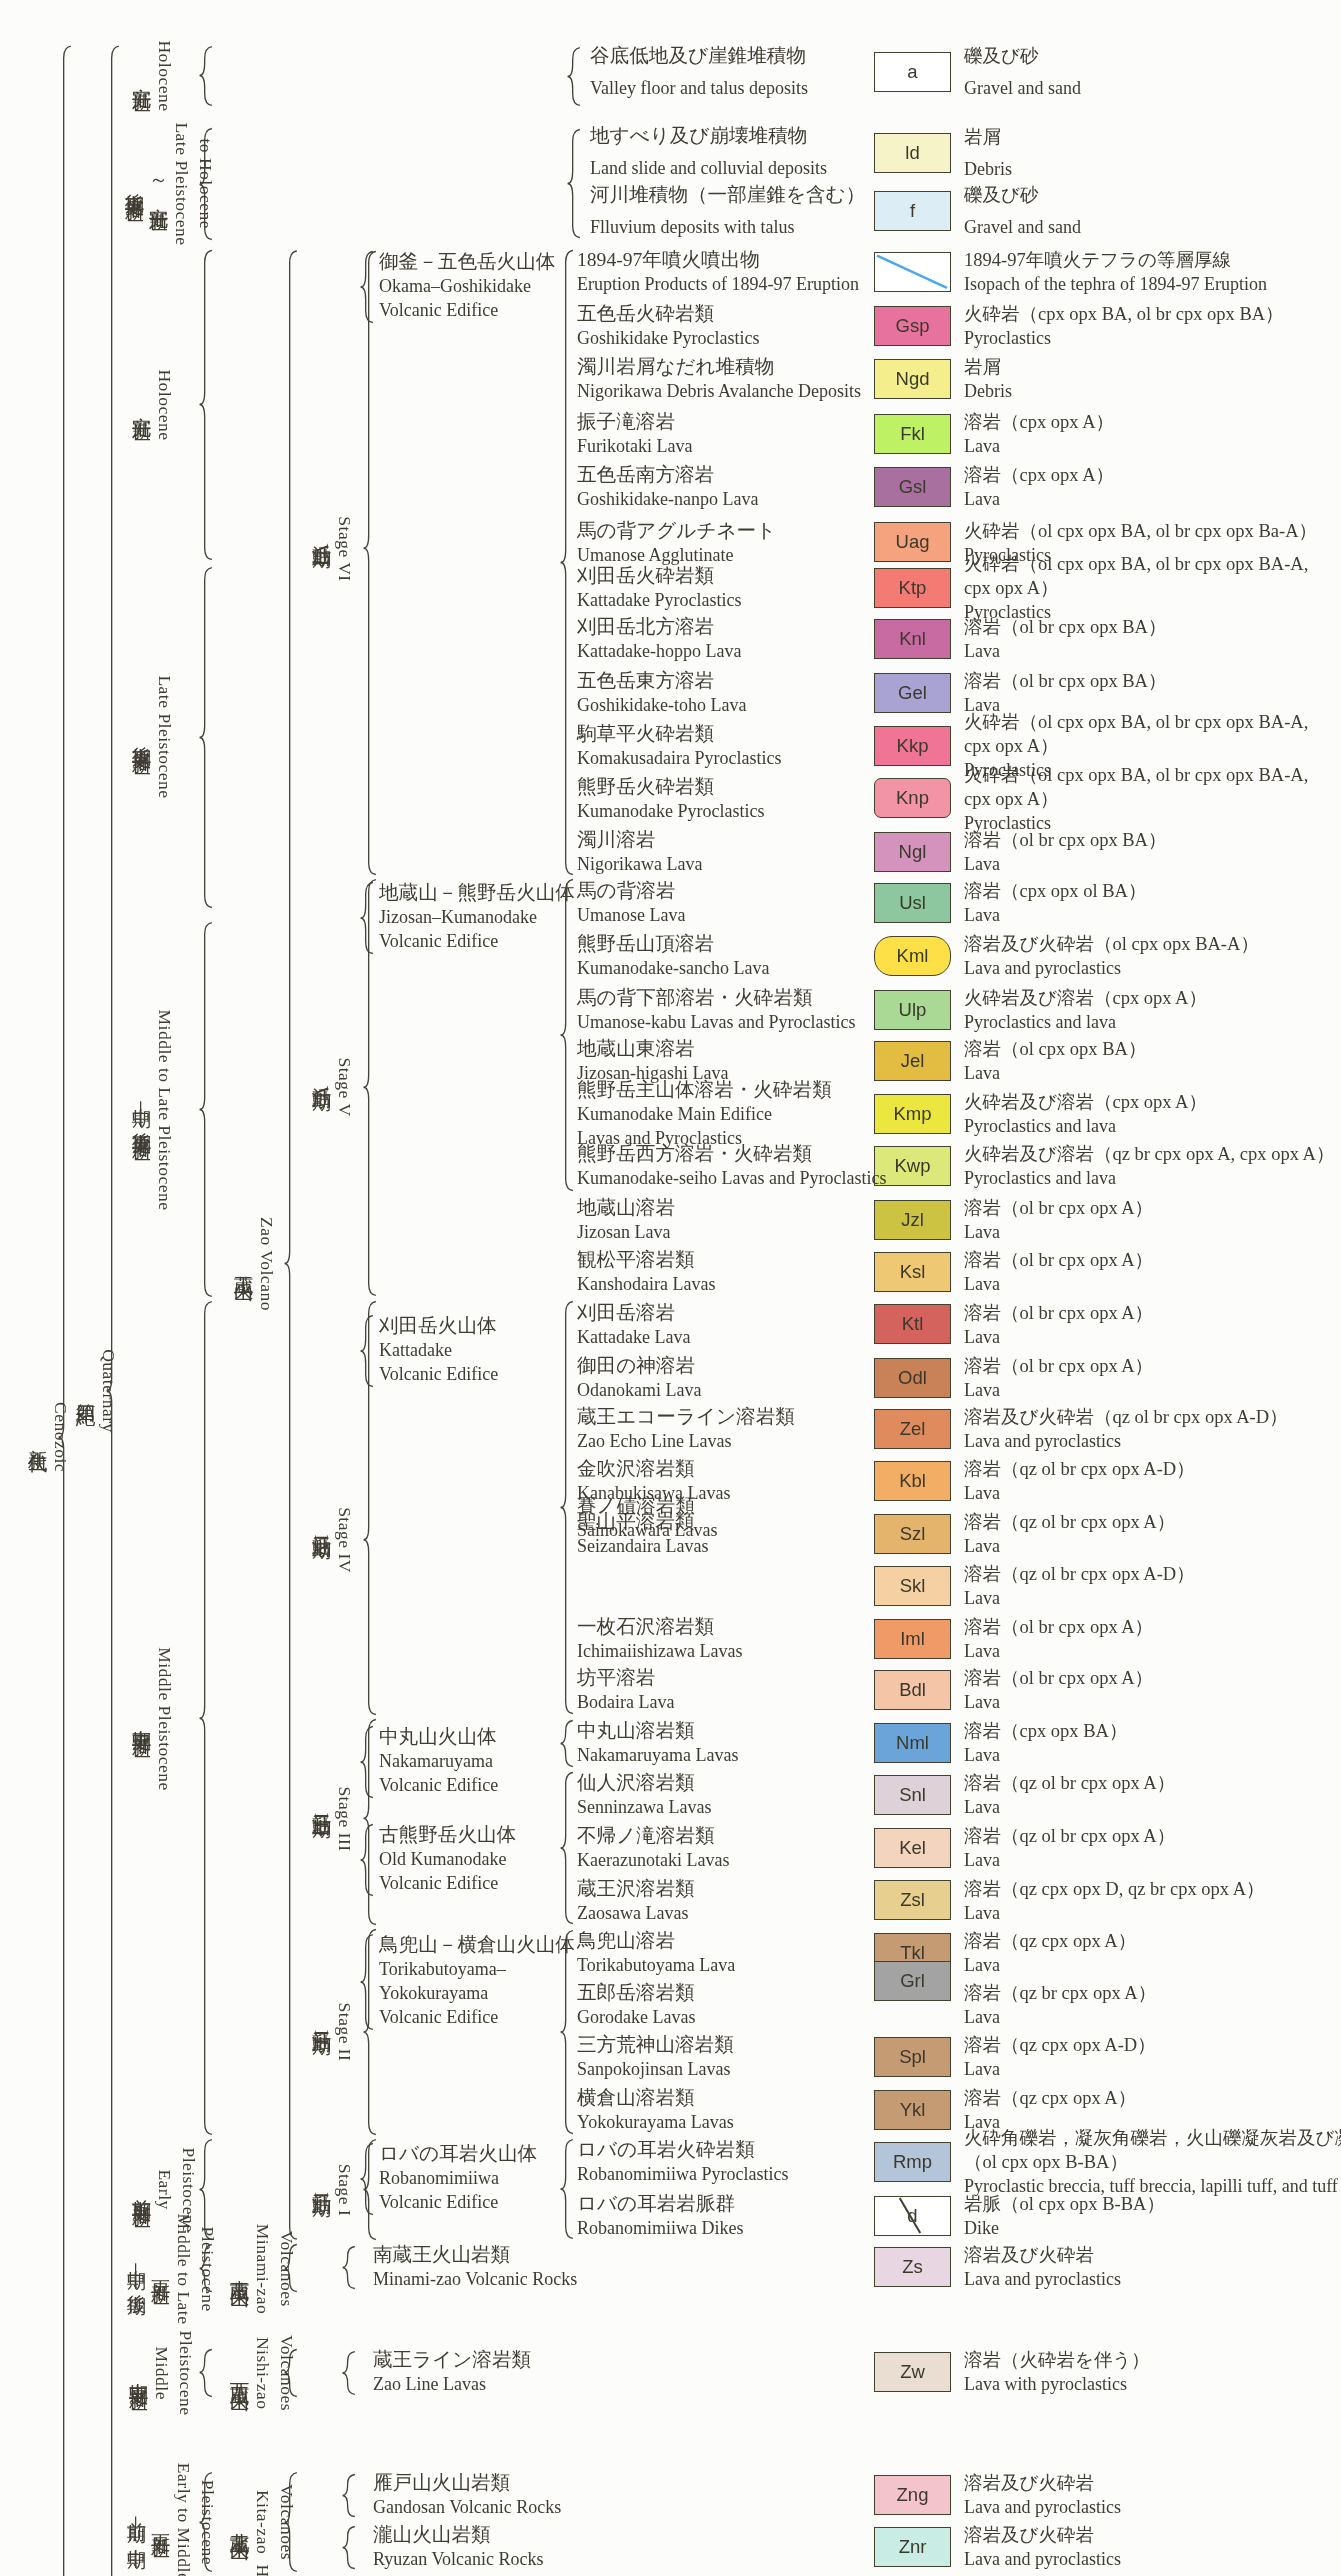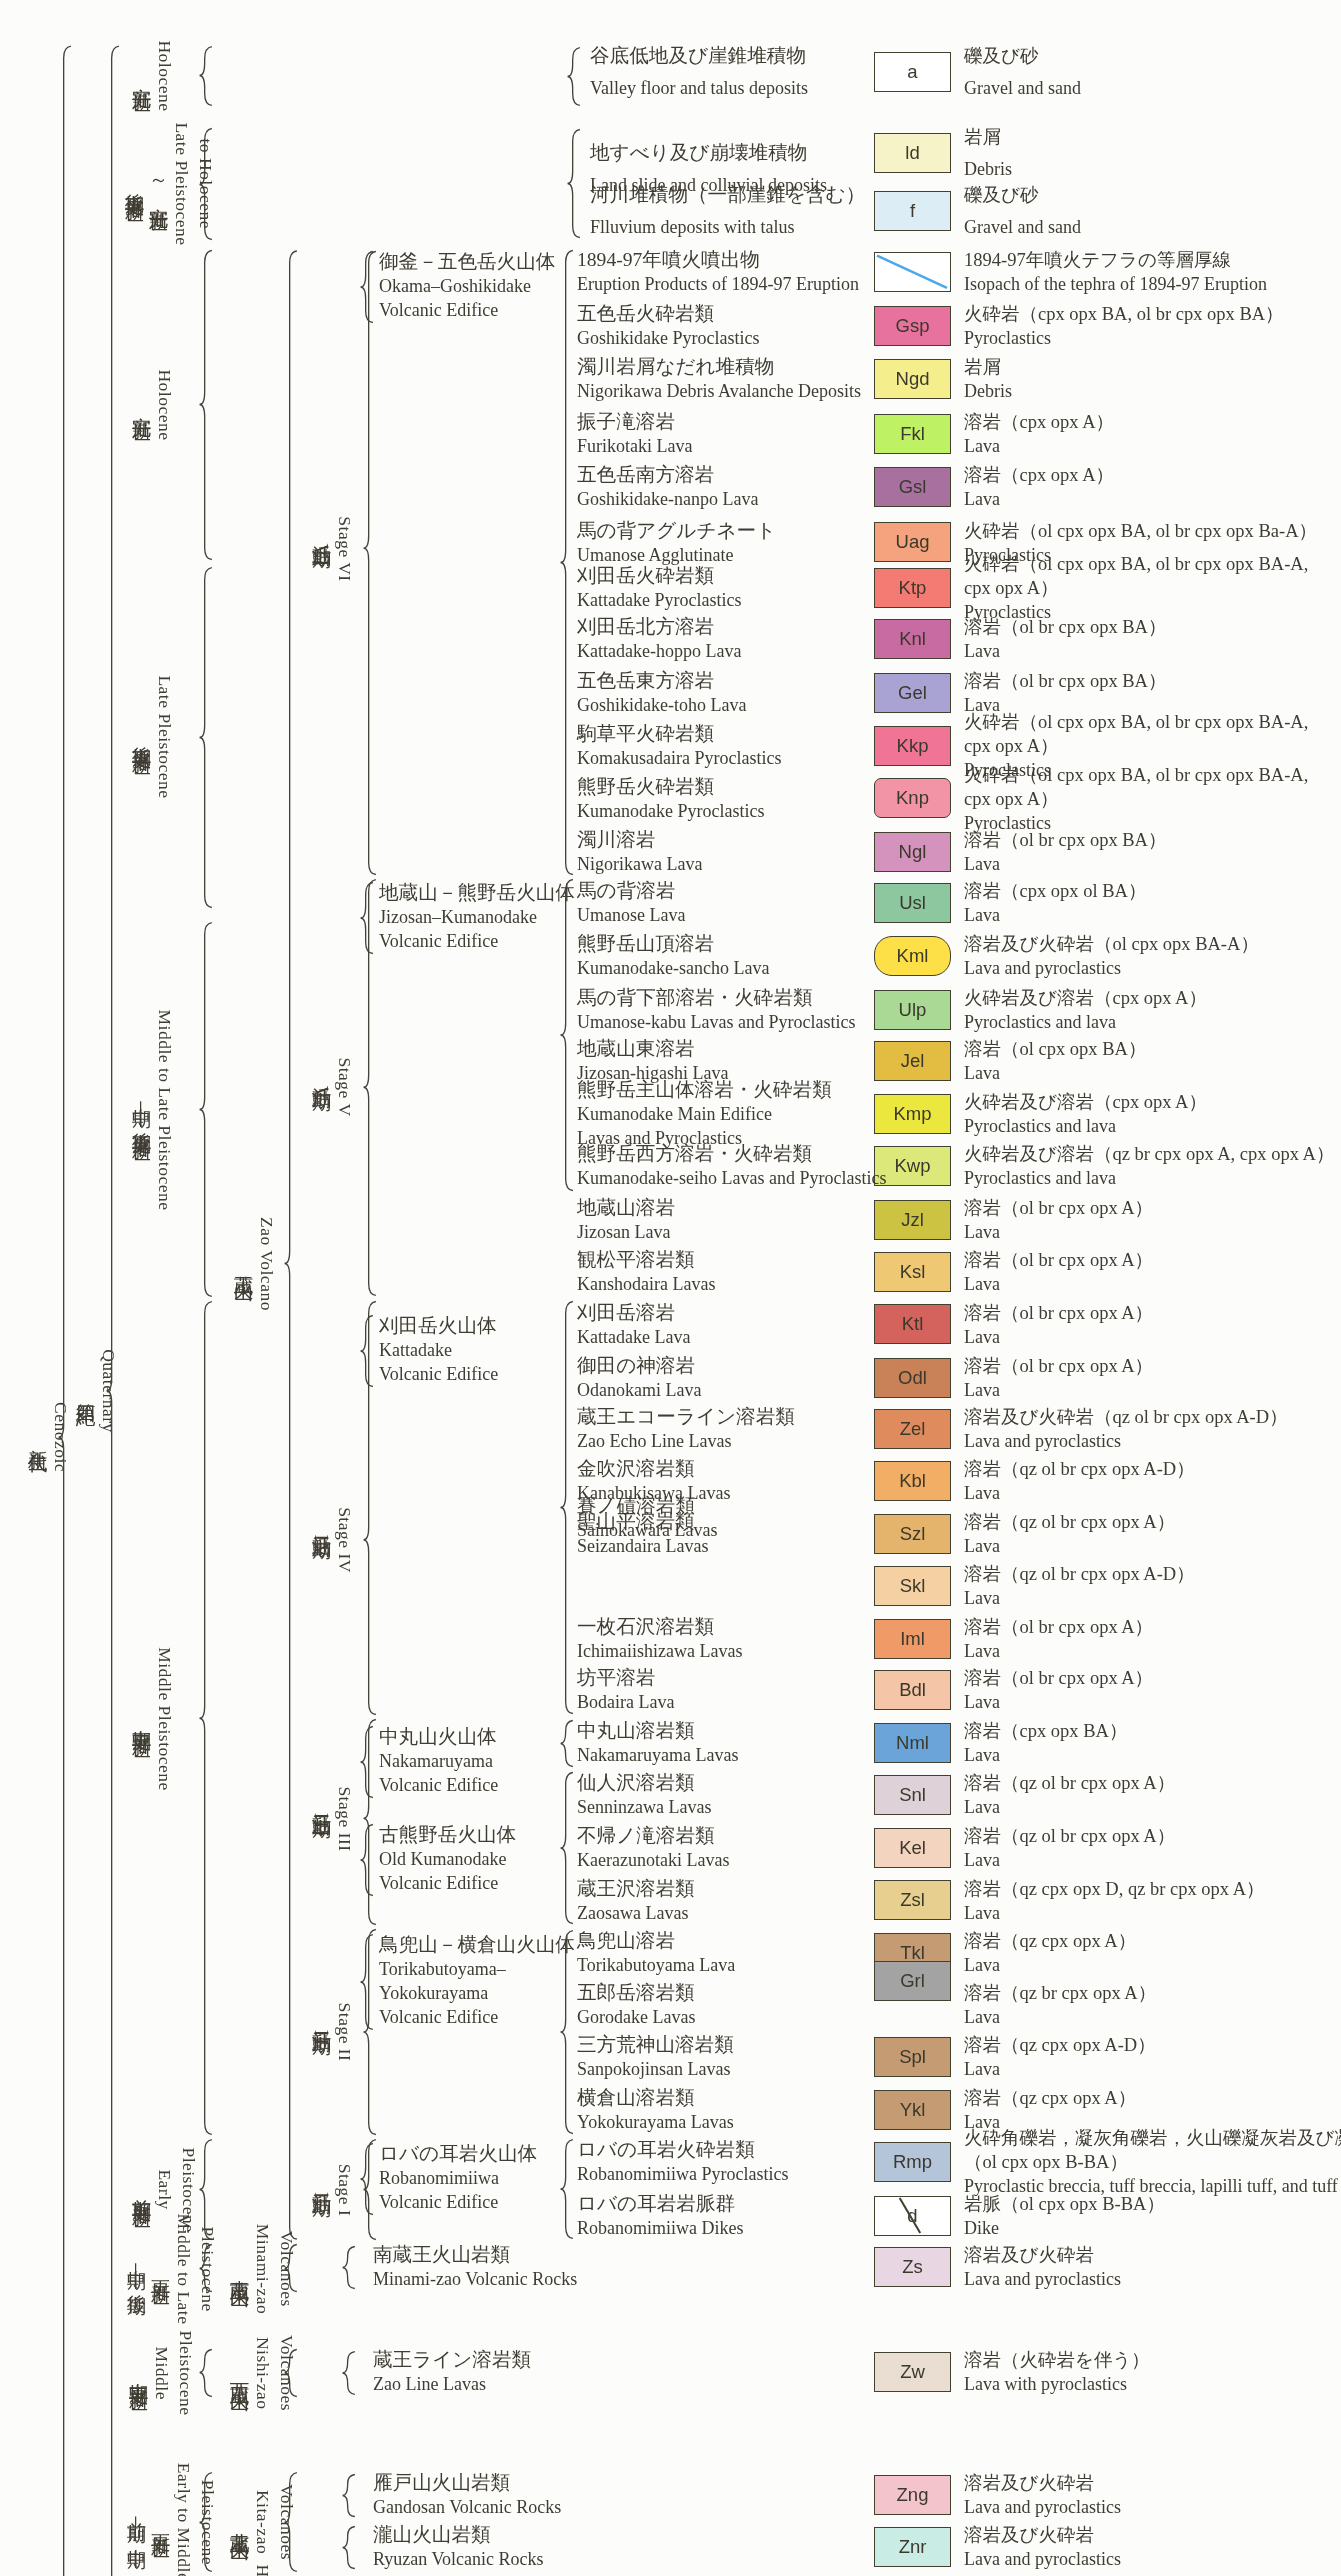--- a/index.html
+++ b/index.html
@@ -306,21 +306,21 @@
         <div class="jp">谷底低地及び崖錐堆積物</div>
         <div class="en">Valley floor and talus deposits</div>
       </div>
       <div class="desccol spread" style="left: 964px; top: 72px;">
         <div class="jp">礫及び砂</div>
         <div class="en">Gravel and sand</div>
       </div>
       <div class="ubox" style="left: 874px; top: 133px; background: rgb(246, 243, 200);">
         <div class="code">ld</div>
       </div>
-      <div class="namecol spread" style="left: 590px; top: 169px;">
+      <div class="namecol spread" style="left: 590px; top: 152px;">
         <div class="jp">地すべり及び崩壊堆積物</div>
         <div class="en">Land slide and colluvial deposits</div>
       </div>
       <div class="desccol spread" style="left: 964px; top: 153px;">
         <div class="jp">岩屑</div>
         <div class="en">Debris</div>
       </div>
       <div class="ubox" style="left: 874px; top: 191px; background: rgb(220, 237, 246);">
         <div class="code">f</div>
       </div>

